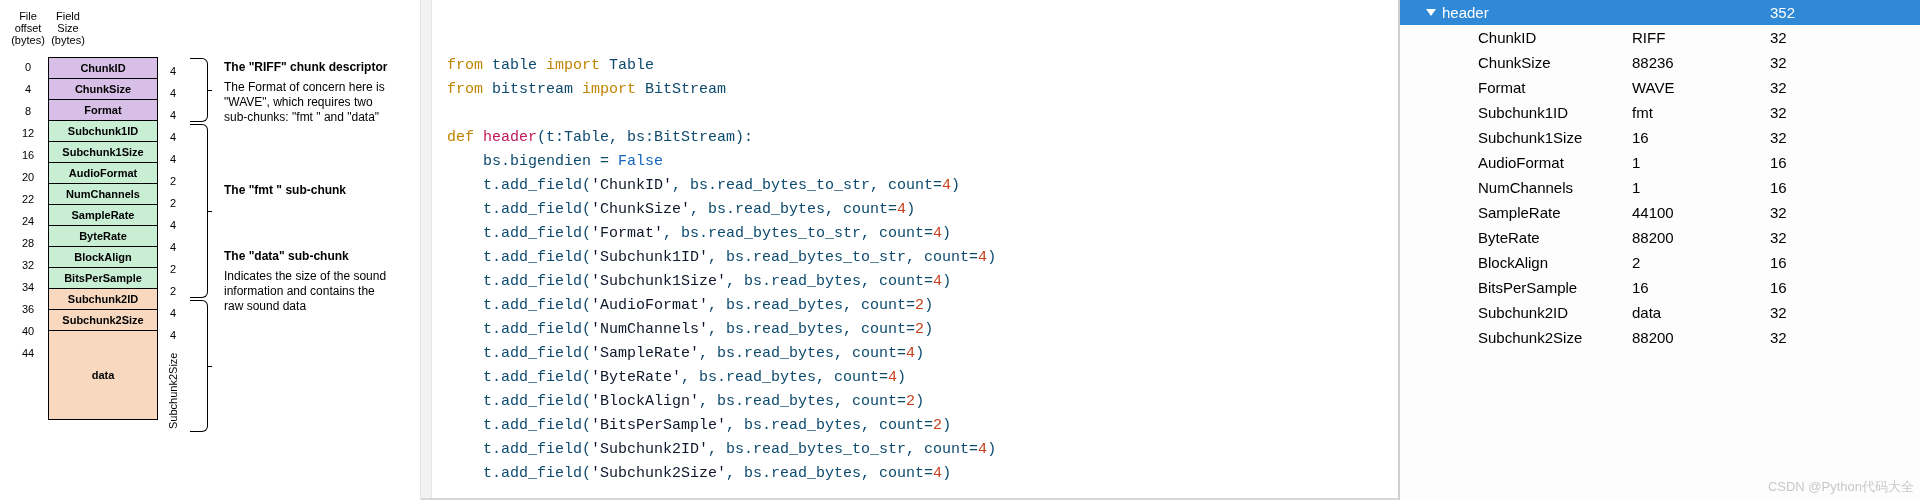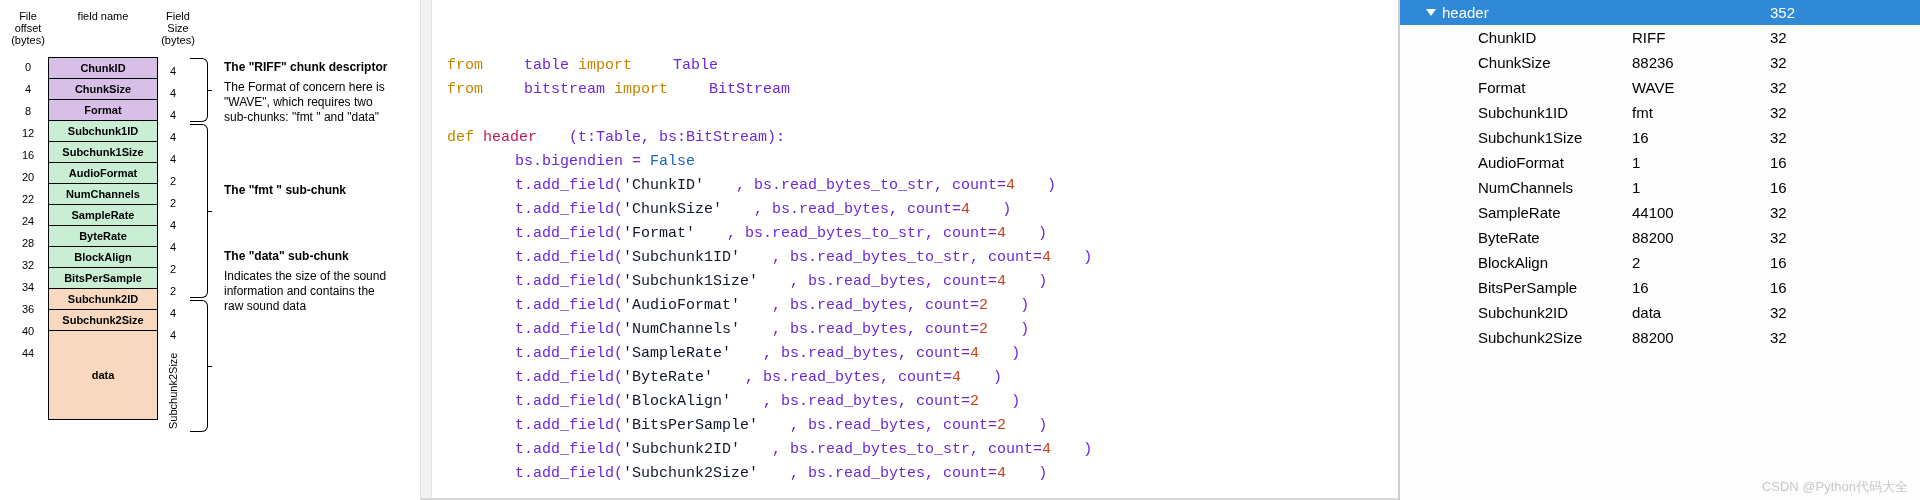--- a/index.html
+++ b/index.html
@@ -119,21 +119,21 @@
     left:0; top:0; bottom:0;
     width:10px;
     background:#f3f3f3;
     border-right:1px solid #e5e5e5;
   }
   .code-line { padding-left: 14px; }
   .kw { color: #c18401; } 
   .fn { color: #c2185b; font-weight: 500; } 
   .str { color: #0f172a; } 
   .const { color: #1565c0; } 
-  .id { color: #6d28d9; padding-left: 32px; }
+  .id { color: #0c4a6e; }
   .num { color: #c53f1a; }
   .code-bottom-border{
     position:absolute; left:0; right:0; bottom:0; height:2px; background:#d8d8d8;
   }
 
   
   .inspector {
     width: 520px;
     background: #fdfdfd;
     font-family: "Microsoft YaHei", Arial, sans-serif;
@@ -170,34 +170,33 @@
   .insp-child .c1 { padding-left: 78px; }
   .tri-down {
     width:0;height:0;
     border-left:5px solid transparent;
     border-right:5px solid transparent;
     border-top:7px solid #fff;
     display:inline-block;
   }
   .watermark{
     position:absolute;
-    right:12px; bottom:4px;
+    right:6px; bottom:4px;
     color:#c8c8c8;
     font-size:13px;
     font-family:Arial,sans-serif;
   }
 </style>
 </head>
 <body>
 
 <div class="diagram">
   <div class="diag-header">
     <div class="col-offset">File offset
 (bytes)</div>
-    <div class="col-name">field name</div>
     <div class="col-size">Field Size
 (bytes)</div>
   </div>
   <div class="diag-body">
     <div class="offsets" id="offsets">
         <div>0</div>
         <div>4</div>
         <div>8</div>
         <div>12</div>
         <div>16</div>

